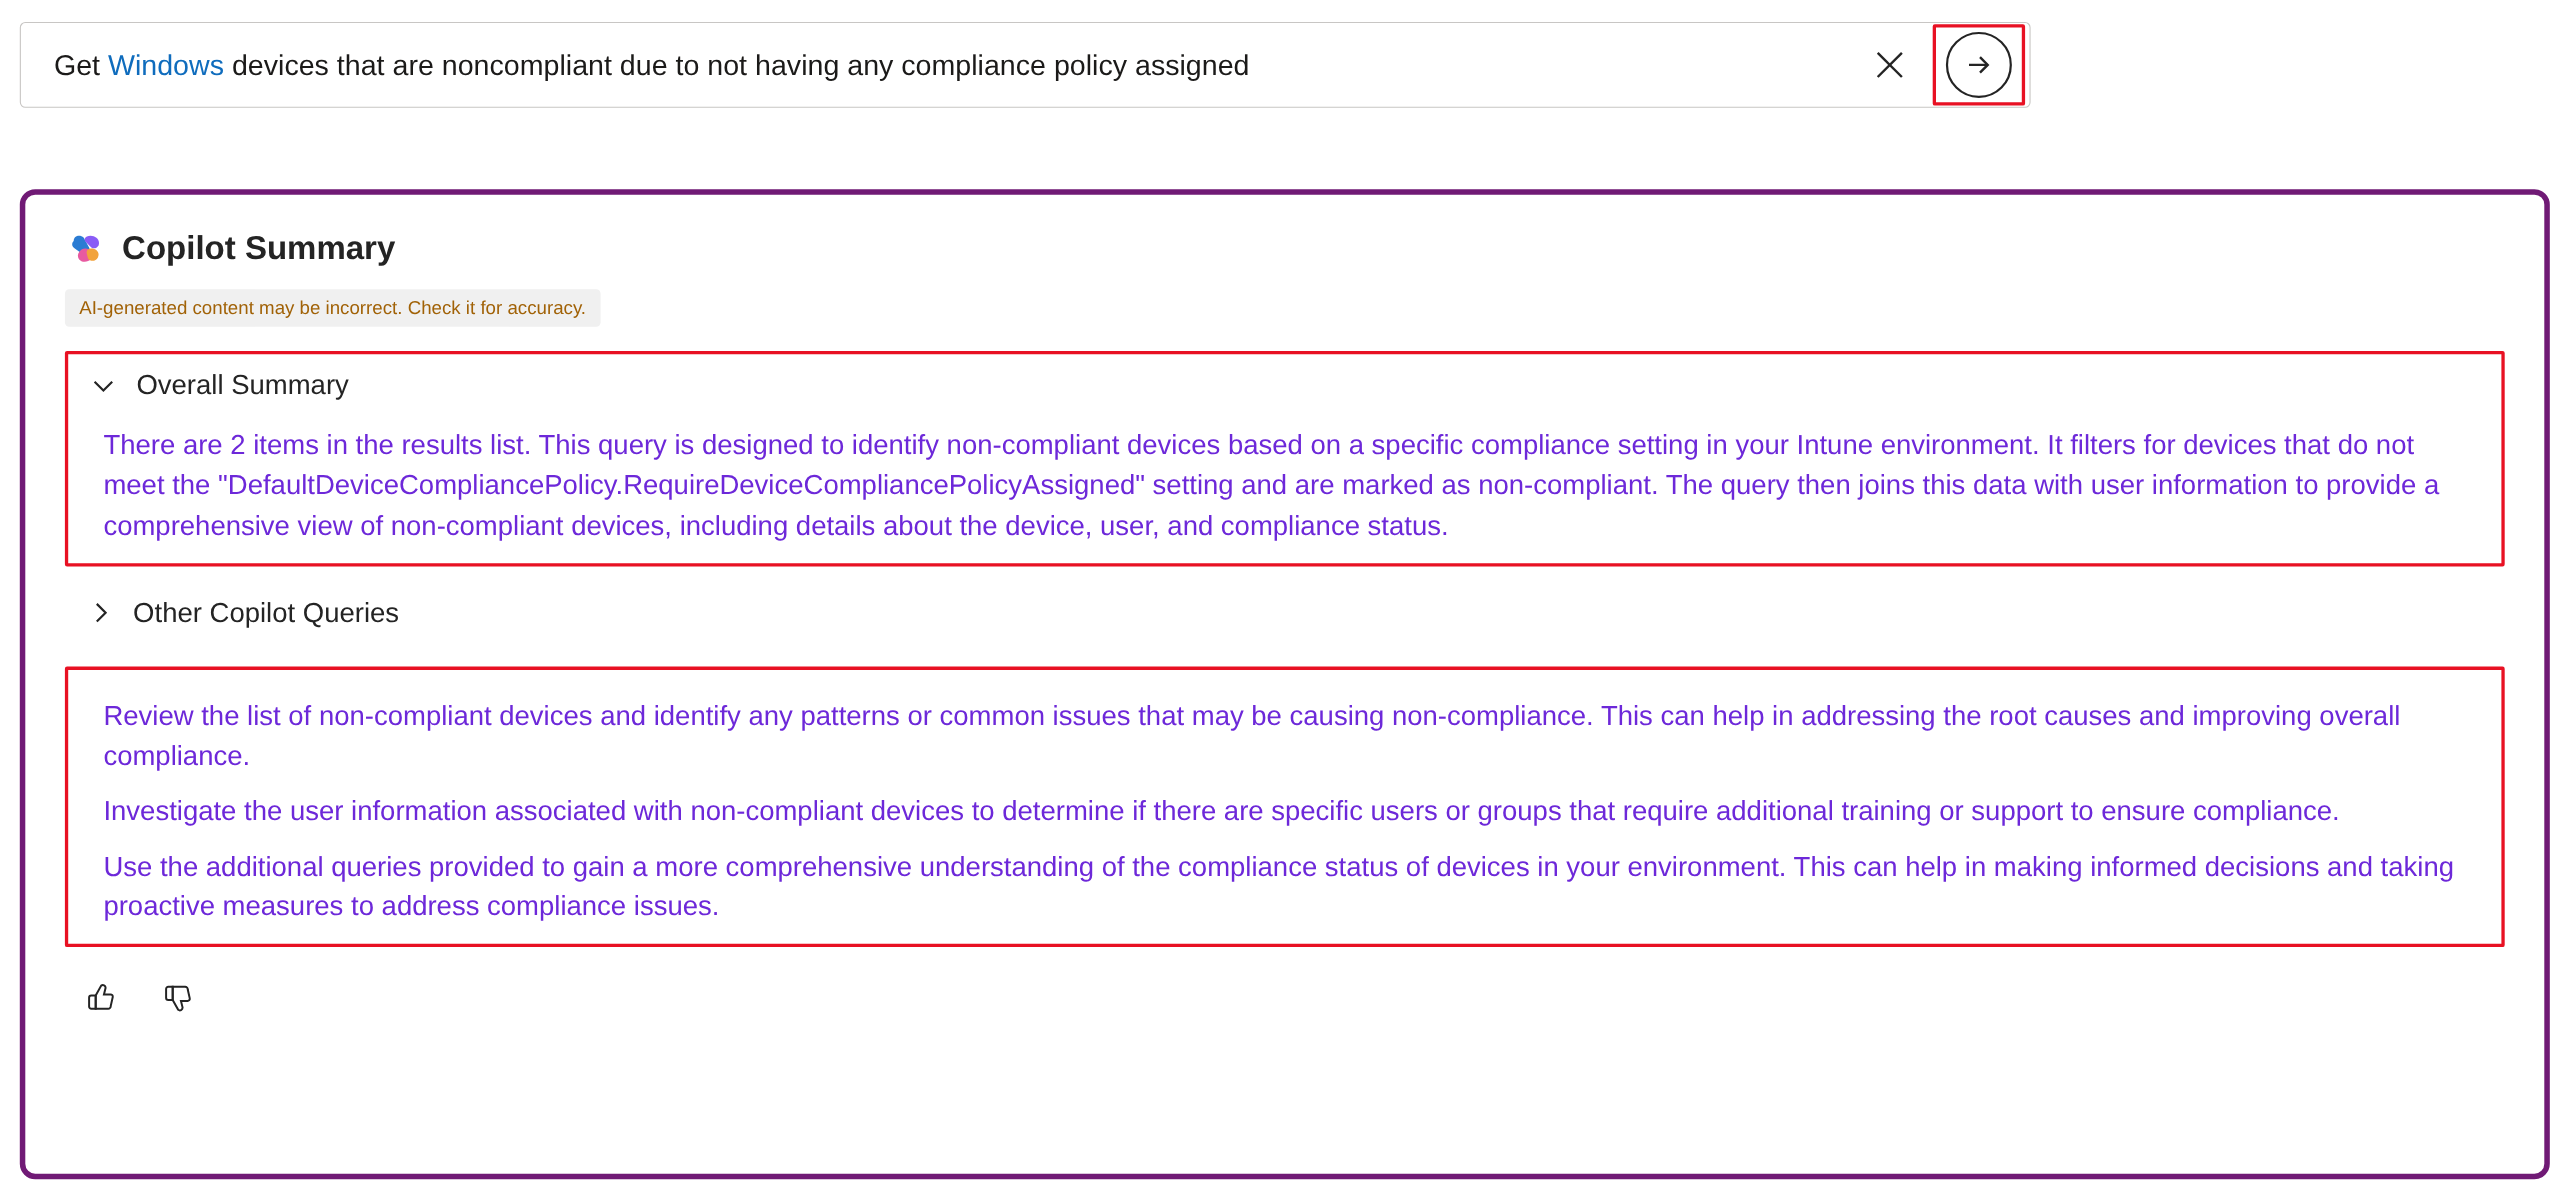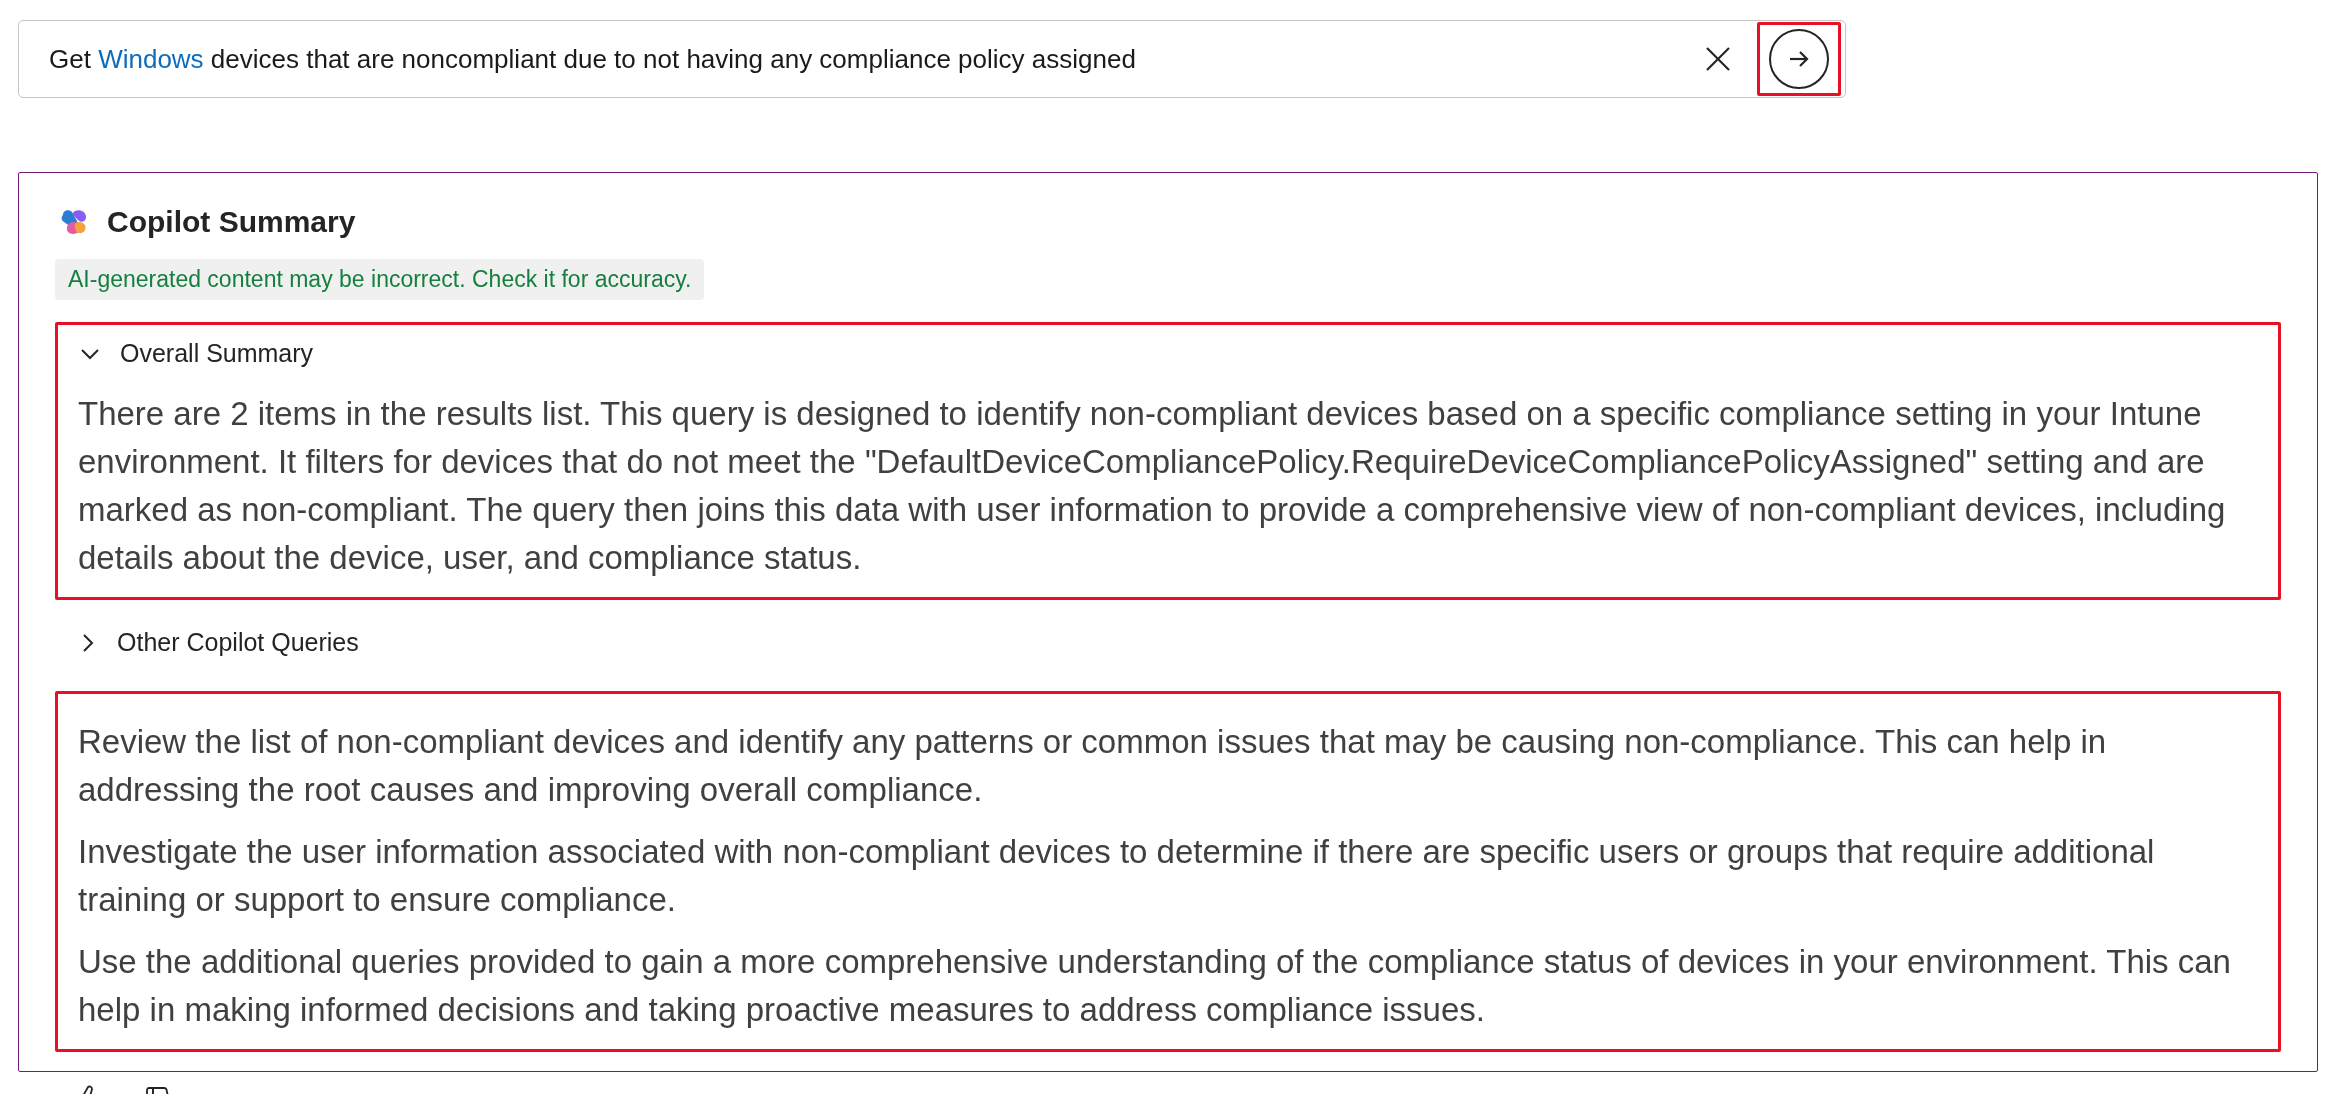--- a/index.html
+++ b/index.html
@@ -88,22 +88,22 @@
     cursor: pointer;
   }
 
   
   .card {
     position: absolute;
     left: 18px;
     top: 172px;
     width: 2300px;
     height: 900px;
-    border: 1px solid #701a75;
-    border-radius: 2px;
+    border: 5px solid #701a75;
+    border-radius: 14px;
     background: #ffffff;
     box-sizing: border-box;
     padding: 26px 36px 0 36px;
   }
 
   .copilot-head {
     display: flex;
     align-items: center;
     gap: 14px;
     margin-top: 4px;
@@ -116,22 +116,22 @@
   .copilot-title {
     font-size: 30px;
     font-weight: bold;
     color: #242424;
   }
 
   .ai-disclaimer {
     display: inline-block;
     margin-top: 18px;
     background: #f0f0f0;
-    color: #15803d;
-    font-size: 23px;
+    color: #a16207;
+    font-size: 17px;
     padding: 7px 13px;
     border-radius: 4px;
   }
 
   .section-outline {
     border: 3px solid #e81123;
     border-radius: 2px;
     margin-top: 22px;
     padding: 8px 0 16px 0;
     box-sizing: border-box;
@@ -155,24 +155,24 @@
     align-items: center;
     justify-content: center;
     color: #242424;
   }
   .section-title {
     font-size: 25px;
     color: #242424;
   }
 
   .para {
-    font-size: 33px;
+    font-size: 25px;
     line-height: 1.45;
-    color: #404040;
-    margin: 14px 30px 0 20px;
+    color: #6d28d9;
+    margin: 14px 30px 0 32px;
   }
   .para.first { margin-top: 16px; }
 
   .feedback {
     display: flex;
     align-items: center;
     gap: 30px;
     margin: 26px 0 0 12px;
   }
   .fb-btn {

